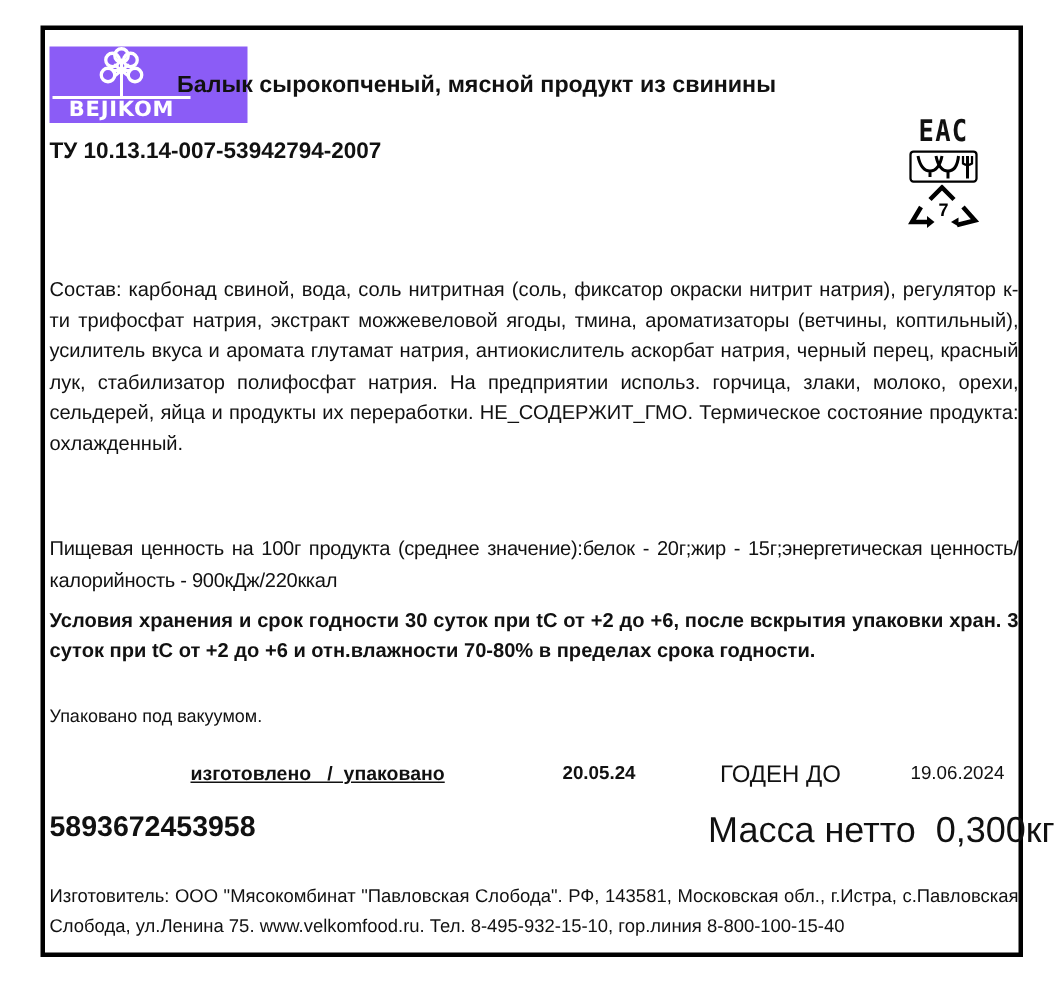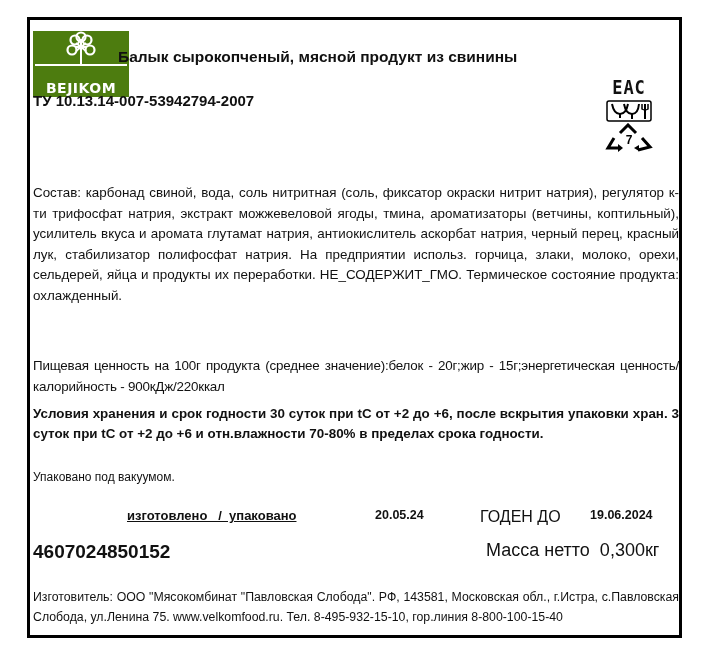--- a/index.html
+++ b/index.html
@@ -1,42 +1,42 @@
 <!DOCTYPE html>
 <html><head>
 <meta charset="utf-8">
 <style>
   html, body { margin: 0; padding: 0; background: #ffffff; }
   body { width: 707px; height: 655px; position: relative; overflow: hidden;
          font-family: "Liberation Sans", sans-serif; color: #111; }
   .label { position: absolute; left: 27px; top: 17px; width: 649px; height: 615px;
            border: 3px solid #000; box-sizing: content-box; }
   .abs { position: absolute; white-space: nowrap; }
-  .logo { position: absolute; left: 3px; top: 11px; width: 96px; height: 66px; background: #4d7c0f; }
+  .logo { position: absolute; left: 3px; top: 11px; width: 96px; height: 51px; background: #8b5cf6; padding-left: 36px; }
   .logo-text { position: absolute; left: 2px; bottom: 1px; width: 92px; color: #fff;
                font-weight: bold; font-size: 14px; letter-spacing: 0.5px; text-align: center;
                line-height: 15px; font-family: "DejaVu Sans", sans-serif; }
   .logo-line { position: absolute; left: 2px; top: 33px; width: 92px; height: 2px; background: #fff; }
   .title { left: 88px; top: 28px; font-size: 15.5px; font-weight: bold; }
   .tu { left: 3px; top: 72px; font-size: 15px; font-weight: bold; text-align: center; }
   .icons { position: absolute; left: 573px; top: 56px; width: 52px; }
   .eac { font-family: "DejaVu Sans Mono", monospace; font-weight: bold; font-size: 20px;
          letter-spacing: 1px; line-height: 22px; text-align: center; transform: scaleX(0.85); }
   .para { position: absolute; left: 3px; width: 646px; text-align: justify;
           text-align-last: left; }
   .composition { top: 163px; font-size: 13.4px; line-height: 20.5px; }
   .nutrition { top: 336px; font-size: 13.4px; line-height: 20.5px; letter-spacing: -0.2px; }
   .storage { top: 384px; font-size: 13.4px; line-height: 20px; font-weight: bold; }
   .vacuum { top: 450px; font-size: 12px; left: 3px; }
   .made { left: 97px; top: 488px; font-size: 13px; font-weight: bold; text-decoration: underline; }
   .made-date { left: 345px; top: 488px; font-size: 12.5px; font-weight: bold; }
   .best-label { left: 450px; top: 488px; font-size: 16px; }
-  .best-date { left: 560px; top: 488px; font-size: 12.5px; font-weight: bold; }
+  .best-date { left: 577px; top: 488px; font-size: 12.5px; font-weight: normal; }
   .barcode { left: 3px; top: 521px; font-size: 19px; font-weight: bold; }
-  .mass { left: 456px; top: 520px; font-size: 18px; }
+  .mass { left: 442px; top: 520px; font-size: 24px; }
   .maker { top: 567px; font-size: 12.3px; line-height: 20px; }
 </style>
 </head>
 <body>
 
 <div class="label">
 
   <div class="logo">
     <svg width="96" height="34" viewBox="0 0 96 34" style="position:absolute;left:0;top:0">
       <g fill="none" stroke="#fff" stroke-width="2.2">
@@ -85,17 +85,17 @@
   <div class="para composition">Состав: карбонад свиной, вода, соль нитритная (соль, фиксатор окраски нитрит натрия), регулятор к-ти трифосфат натрия, экстракт можжевеловой ягоды, тмина, ароматизаторы (ветчины, коптильный), усилитель вкуса и аромата глутамат натрия, антиокислитель аскорбат натрия, черный перец, красный лук, стабилизатор полифосфат натрия. На предприятии использ. горчица, злаки, молоко, орехи, сельдерей, яйца и продукты их переработки. НЕ_СОДЕРЖИТ_ГМО. Термическое состояние продукта: охлажденный.</div>
   <div class="para nutrition">Пищевая ценность на 100г продукта (среднее значение):белок - 20г;жир - 15г;энергетическая ценность/калорийность - 900кДж/220ккал</div>
   <div class="para storage">Условия хранения и срок годности 30 суток при tC от +2 до +6,  после вскрытия упаковки хран. 3 суток при tC от +2 до +6 и отн.влажности 70-80% в пределах срока годности.</div>
   <div class="abs vacuum">Упаковано под вакуумом.</div>
 
   <div class="abs made" style="white-space:pre">изготовлено   /  упаковано</div>
   <div class="abs made-date">20.05.24</div>
   <div class="abs best-label">ГОДЕН ДО</div>
   <div class="abs best-date">19.06.2024</div>
 
-  <div class="abs barcode">4607024850152</div>
+  <div class="abs barcode">5893672453958</div>
   <div class="abs mass" style="white-space:pre">Масса нетто  0,300кг</div>
 
   <div class="para maker">Изготовитель: ООО "Мясокомбинат "Павловская Слобода". РФ, 143581, Московская обл., г.Истра, с.Павловская Слобода, ул.Ленина 75. www.velkomfood.ru. Тел. 8-495-932-15-10, гор.линия 8-800-100-15-40</div>
 </div>
 
 </body></html>

